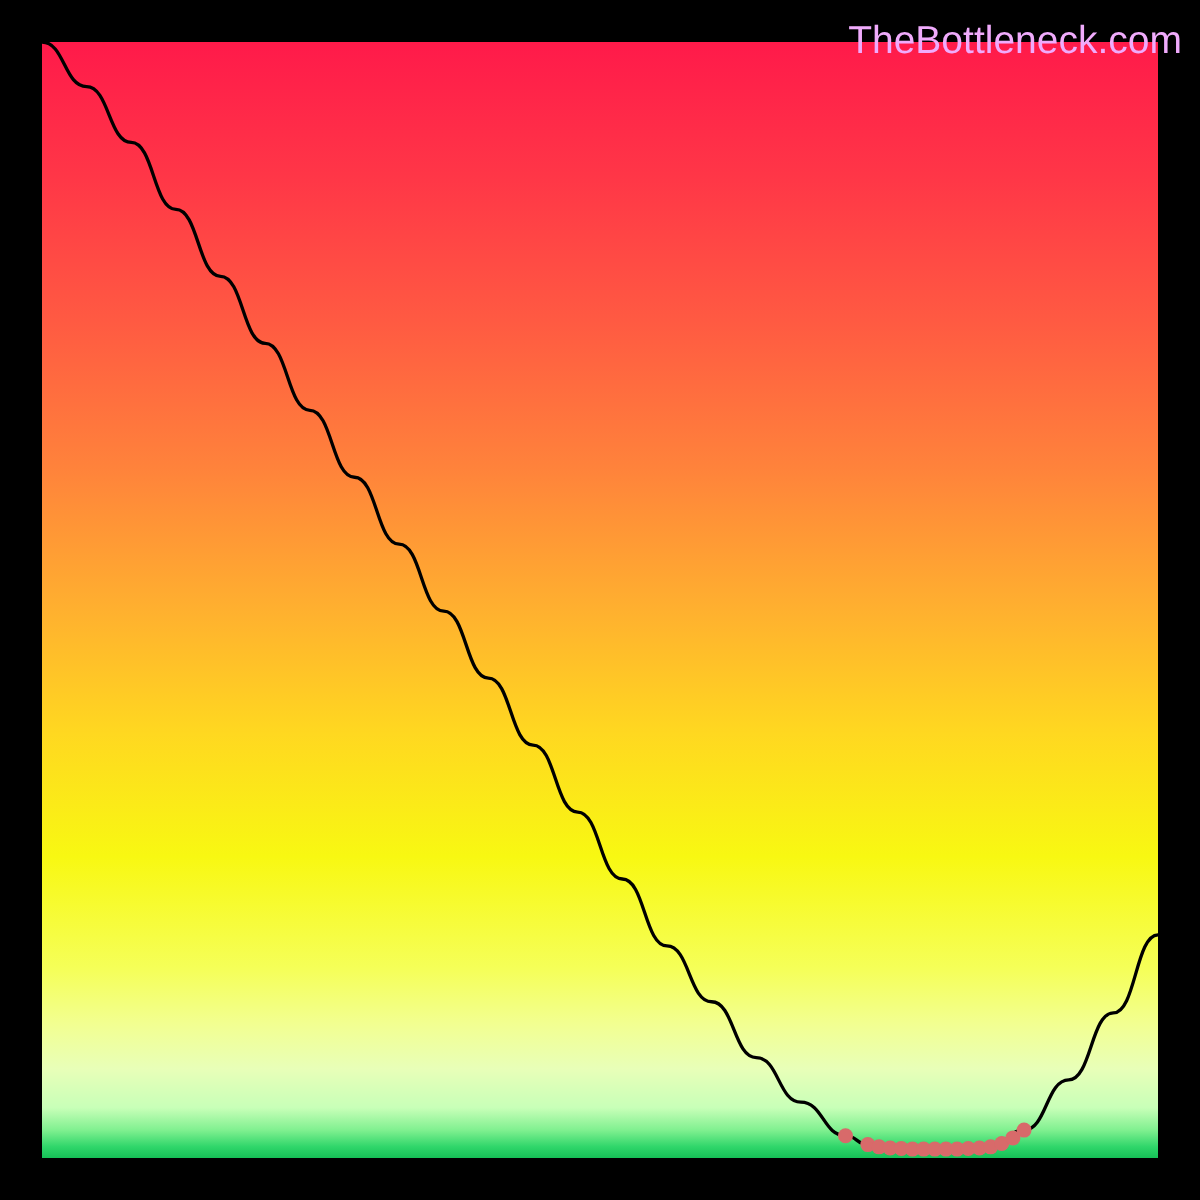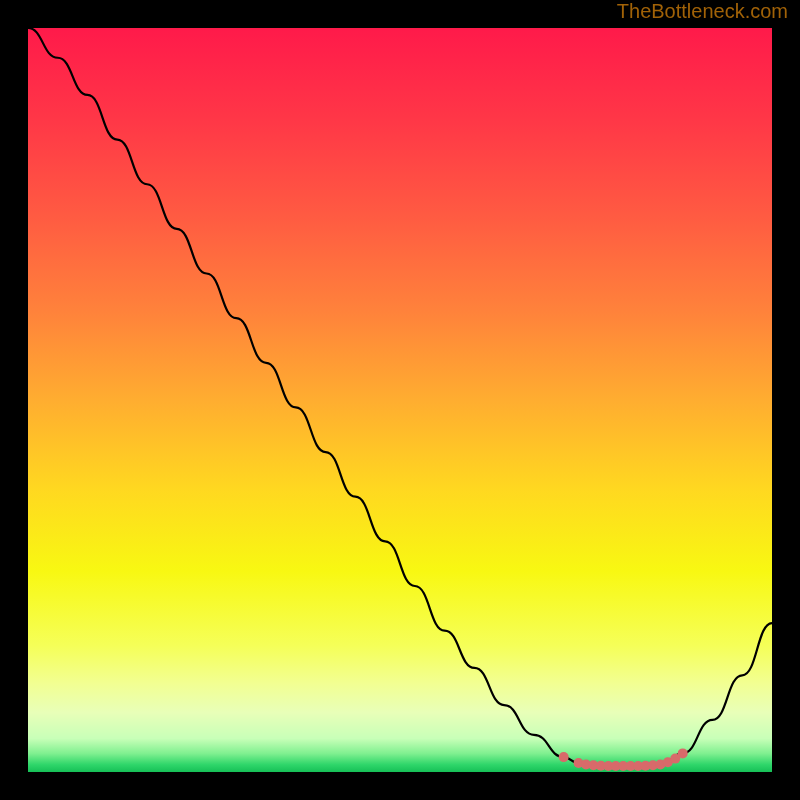--- a/index.html
+++ b/index.html
@@ -1,17 +1,17 @@
 <!DOCTYPE html>
 <html><head>
 <meta charset="utf-8">
 <style>
   * { margin: 0; padding: 0; box-sizing: border-box; }
   body { width: 800px; height: 800px; background: #000; position: relative; font-family: Arial, sans-serif; }
-  .watermark { position: absolute; top: 0; right: 12px; font-size: 20px; color: #a16207; z-index: 10; }
+  .watermark { position: absolute; top: 11px; right: 12px; font-size: 26px; color: #f0abfc; z-index: 10; }
   .chart-wrap { position: absolute; top: 28px; left: 28px; width: 744px; height: 744px; }
   .gradient-bg { position: absolute; top: 0; left: 0; width: 100%; height: 100%; }
   svg.curve { position: absolute; top: 0; left: 0; width: 100%; height: 100%; }
 </style>
 </head>
 <body>
 
 <div class="watermark">TheBottleneck.com</div>
 
 <div class="chart-wrap">

